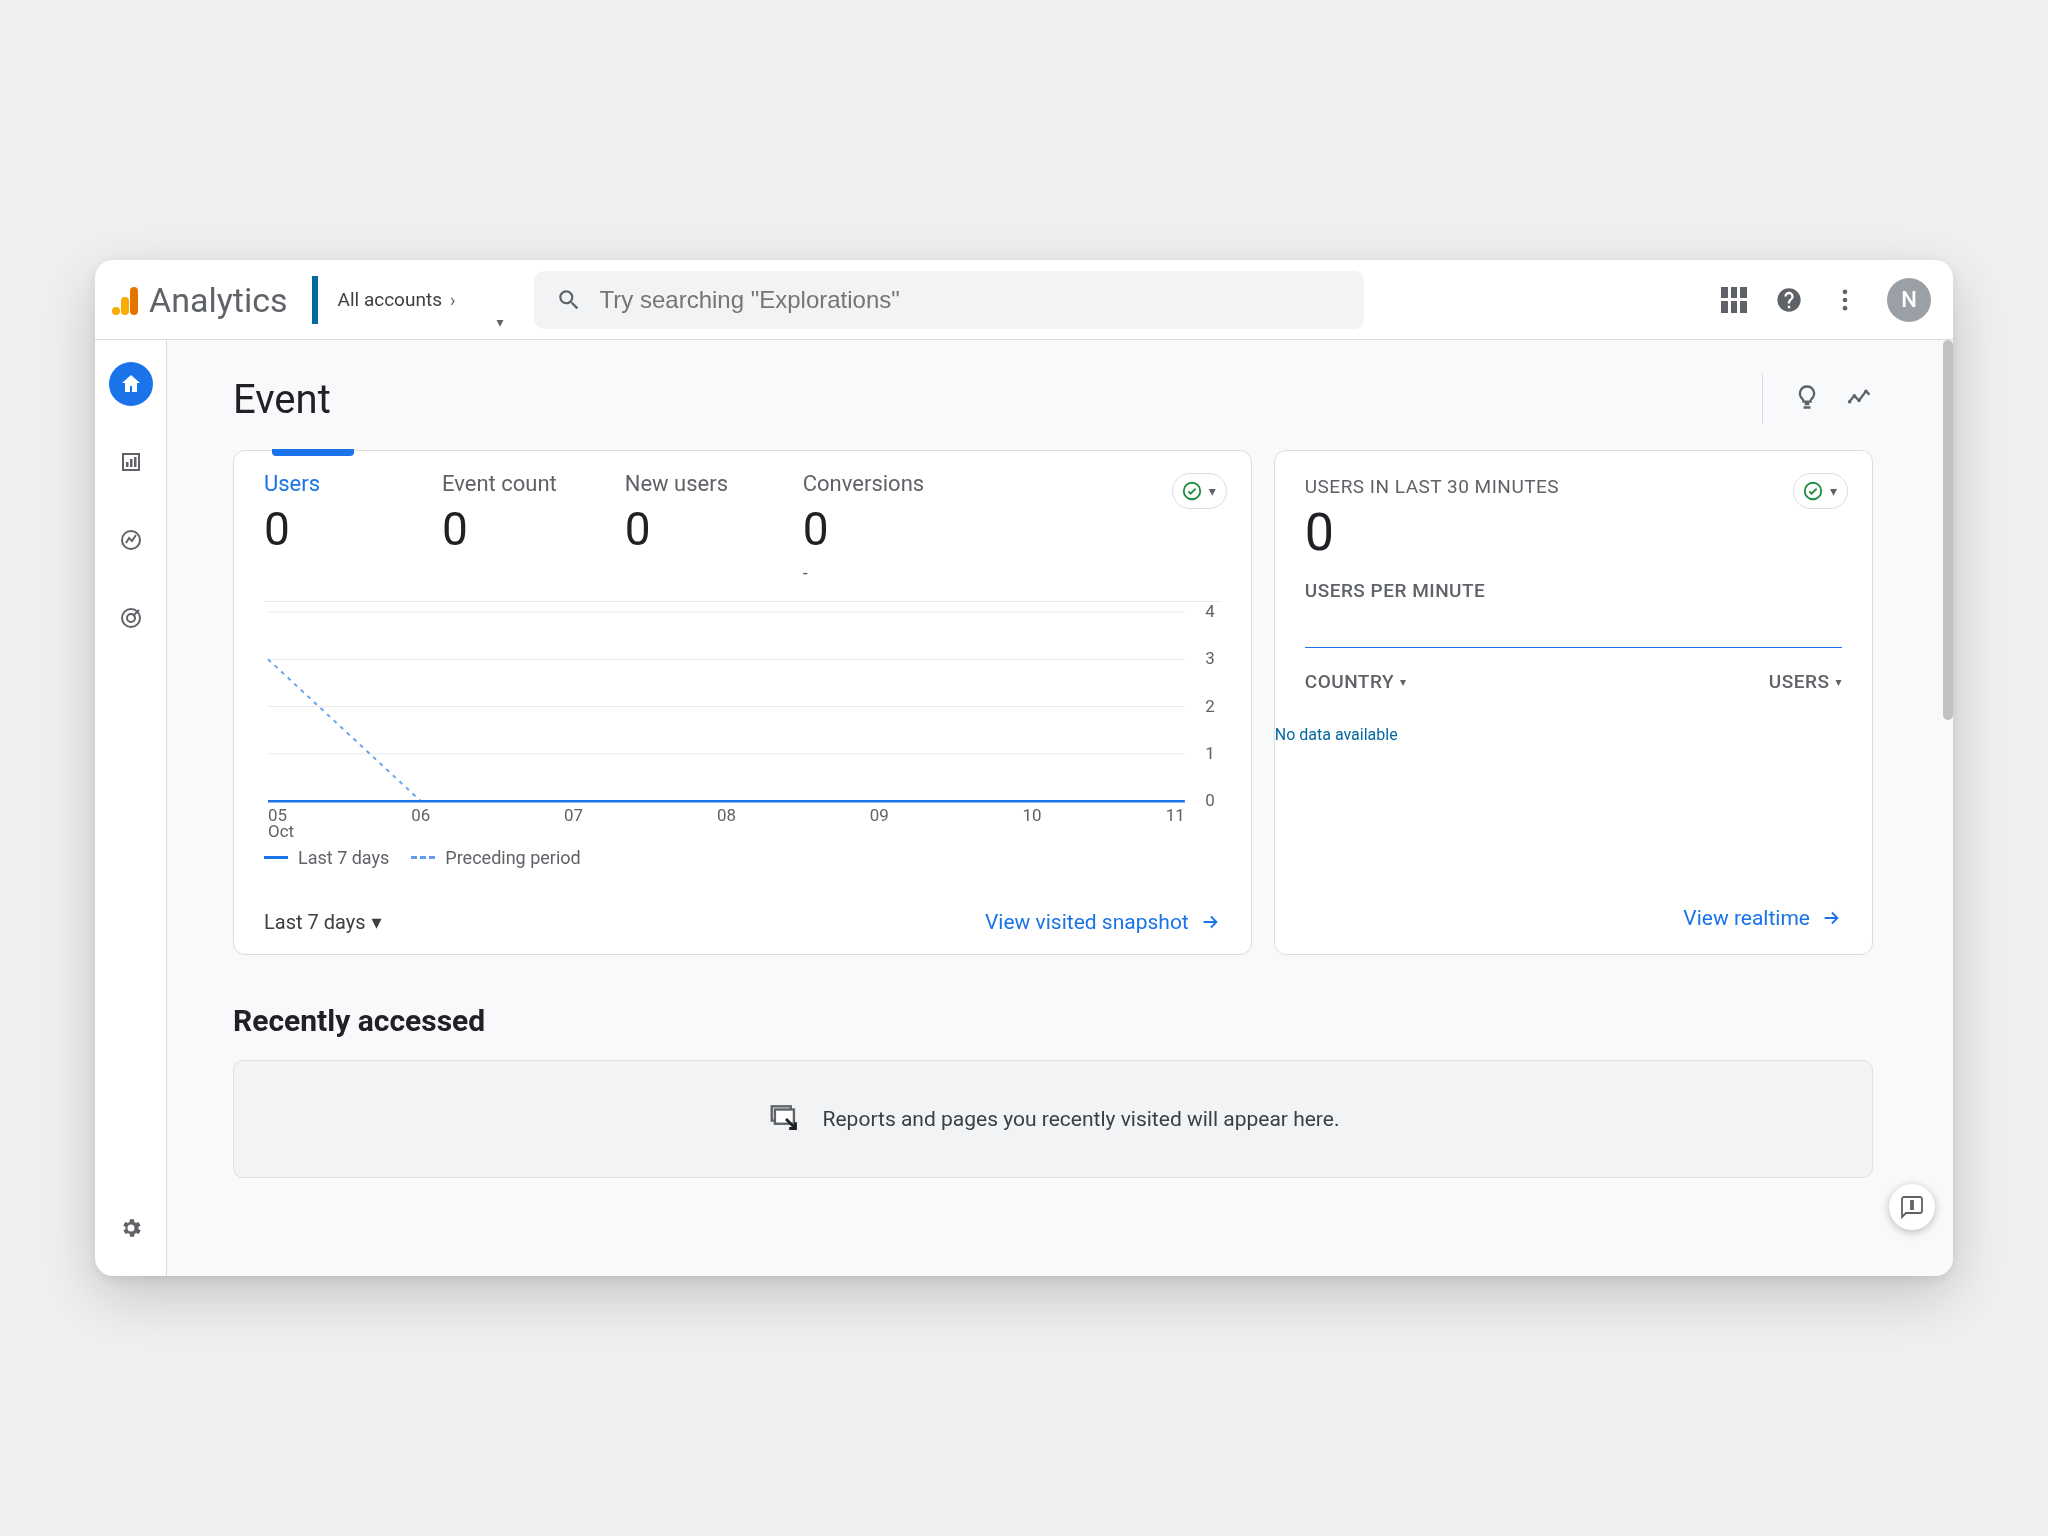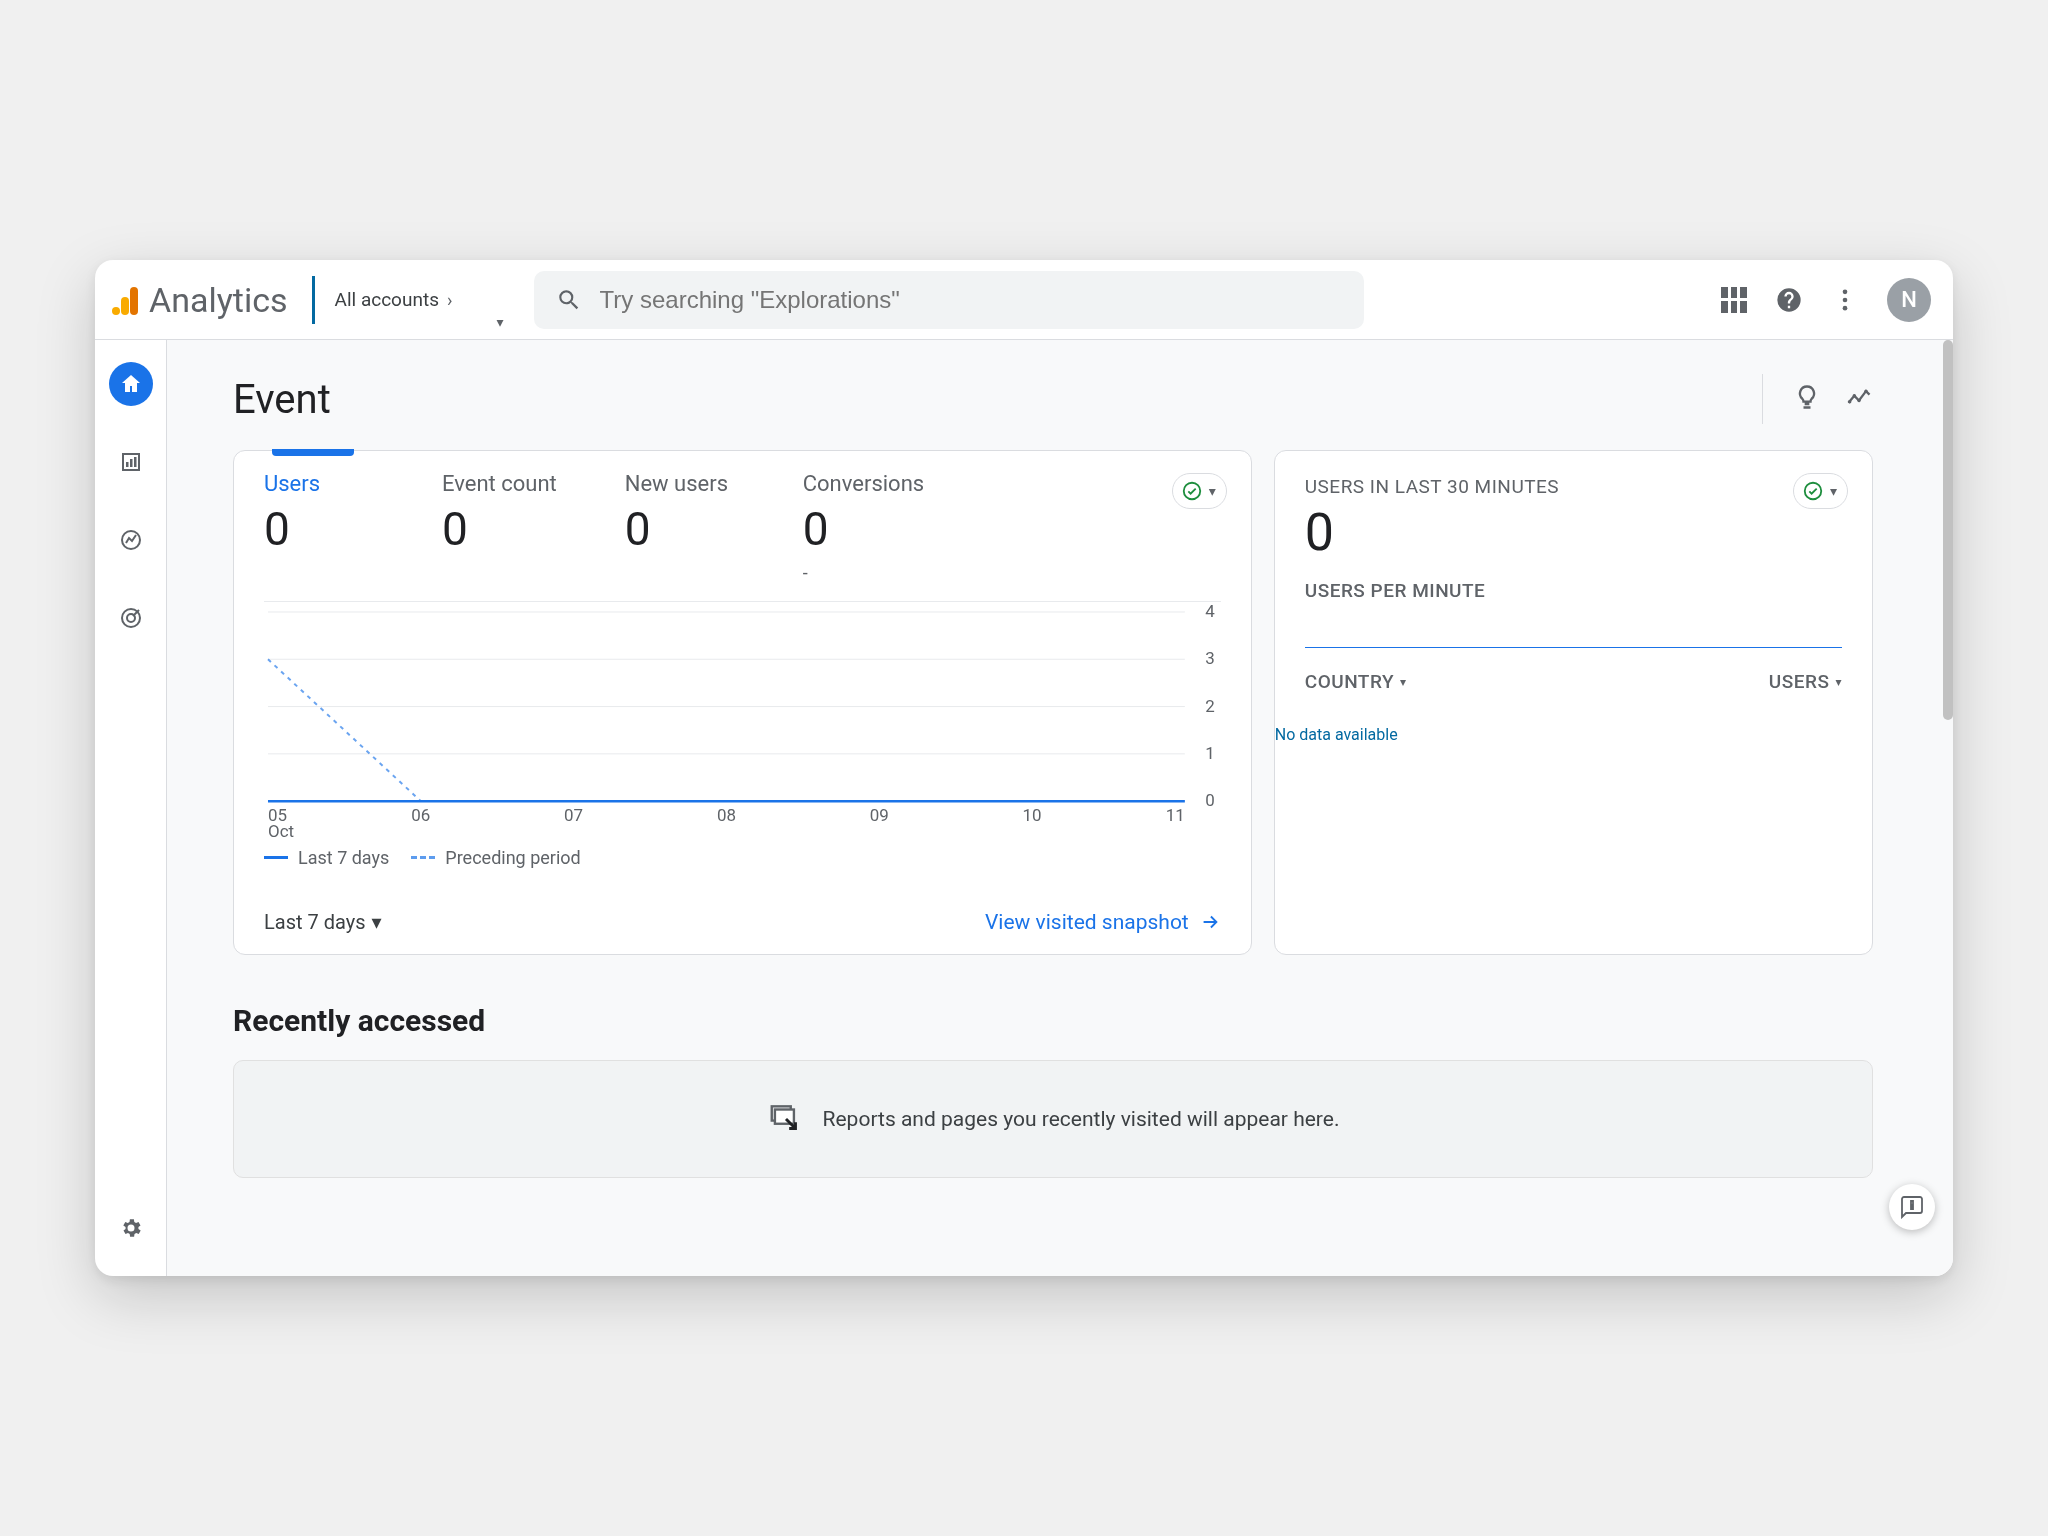--- a/index.html
+++ b/index.html
@@ -35,21 +35,21 @@
   }
   .logo-wrap { display: flex; align-items: center; gap: 10px; }
   .logo-icon { width: 30px; height: 30px; position: relative; }
   .logo-bar1 { position:absolute; left:3px; bottom:0; width:8px; height:8px; background:#f9ab00; border-radius:50%; }
   .logo-bar2 { position:absolute; left:12px; bottom:0; width:8px; height:18px; background:#f9ab00; border-radius:4px; }
   .logo-bar3 { position:absolute; left:21px; bottom:0; width:8px; height:28px; background:#e37400; border-radius:4px; }
   .product-name { font-size: 34px; color: #5f6368; font-weight: 400; }
 
   .account-picker {
     display:flex; align-items:center; gap:8px;
-    border-left:3px solid #0369a1; padding-left:20px; height:48px;
+    border-left:6px solid #0369a1; padding-left:20px; height:48px;
     margin-left:6px; min-width:170px; position:relative;
   }
   .account-label { font-size:19px; color:#3c4043; }
   .account-chevron { font-size:18px; color:#5f6368; }
   .account-dropdown-caret { position:absolute; right:-22px; bottom:-6px; color:#5f6368; font-size:14px; }
 
   .searchbar {
     flex:0 0 830px; height:58px; background:#f1f3f4; border-radius:10px;
     display:flex; align-items:center; padding:0 22px; margin-left:34px; gap:18px;
   }
@@ -386,20 +386,28 @@
               <div class="th">
                 <span>COUNTRY</span>
                 <span style="font-size:12px;">▾</span>
               </div>
               <div class="th">
                 <span>USERS</span>
                 <span style="font-size:12px;">▾</span>
               </div>
             </div>
             <div class="no-data">No data available</div>
+            <div class="side-foot">
+              <div class="view-link">
+                <span>View realtime</span>
+                <svg viewBox="0 0 24 24">
+                    <path d="M5 12h13M13 6l6 6-6 6" fill="none" stroke="#1a73e8" stroke-width="2"></path>
+                  </svg>
+              </div>
+            </div>
           </div>
 
         </div>
 
         <h2 class="section-title">Recently accessed</h2>
         <div class="recent-card">
           <svg class="recent-icon" viewBox="0 0 24 24">
               <rect x="3" y="4" width="12" height="9" fill="none" stroke="#5f6368" stroke-width="1.5"></rect>
               <rect x="5" y="6" width="12" height="9" fill="#fff" stroke="#5f6368" stroke-width="1.5"></rect>
               <path d="M12 12l6 6M18 14v4h-4" fill="none" stroke="#202124" stroke-width="1.8"></path>

